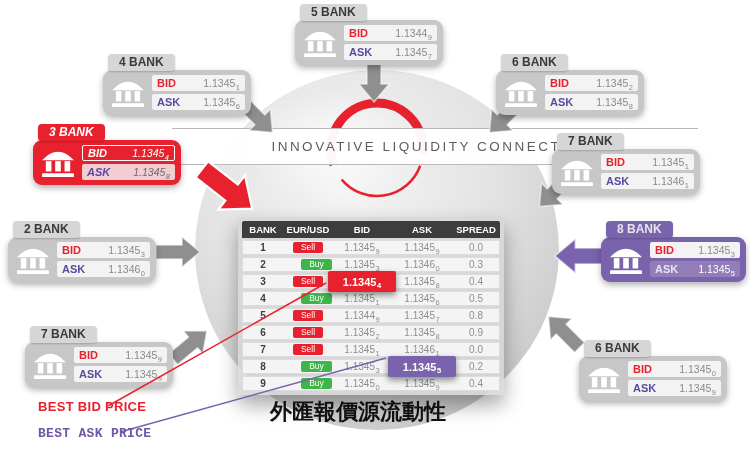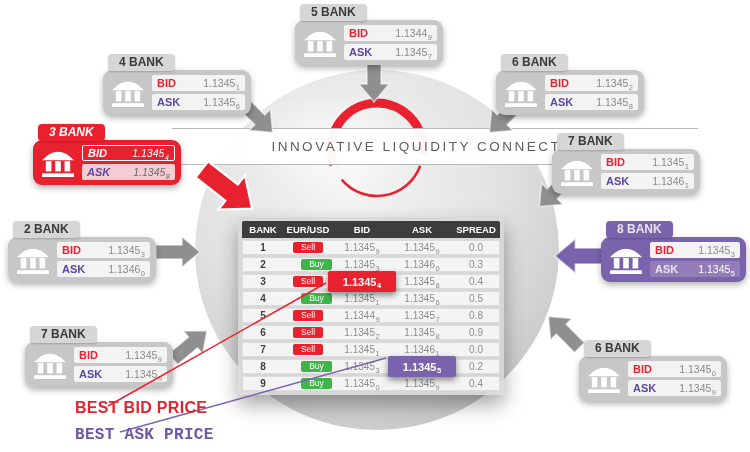--- a/index.html
+++ b/index.html
@@ -78,21 +78,21 @@
   .b2 { left:8px;   top:219px; }
   .b3 { left:33px;  top:122px;font-style:italic; }
   .b4 { left:103px; top:52px;  }
   .b5 { left:295px; top:2px;   }
   .b6 { left:496px; top:52px;  }
   .b7 { left:552px; top:131px; }
   .b8 { left:601px; top:219px; width:145px; }
   .b9 { left:579px; top:338px; }
 
   
-  .callout { position:absolute; z-index:7; font-size:16px; font-weight:bold; letter-spacing:.3px;margin-left:37px; }
+  .callout { position:absolute; z-index:7; font-size:13px; font-weight:bold; letter-spacing:.3px; }
   .callout.bid { left:38px; top:399px; color:#e8212e; }
   .callout.ask { left:38px; top:426px; color:#6e57a5;font-family:Liberation Mono, monospace; }
   .cn-title { position:absolute; left:270px; top:397px; z-index:6; font-size:22px; font-weight:bold; color:#101010; }
 </style>
 </head>
 <body>
 
 <div class="stage">
 
   <div class="globe"></div>
@@ -468,14 +468,15 @@
     </div>
   </div>
 
   <svg class="lines" width="750" height="452">
     <line x1="108" y1="406" x2="326" y2="283" stroke="#e8212e" stroke-width="1.5"></line>
     <line x1="120" y1="432" x2="386" y2="358" stroke="#7a63ad" stroke-width="1.5"></line>
   </svg>
 
   <div class="callout bid">BEST BID PRICE</div>
   <div class="callout ask">BEST ASK PRICE</div>
+  <div class="cn-title">外匯報價源流動性</div>
 
 </div>
 
 </body></html>

